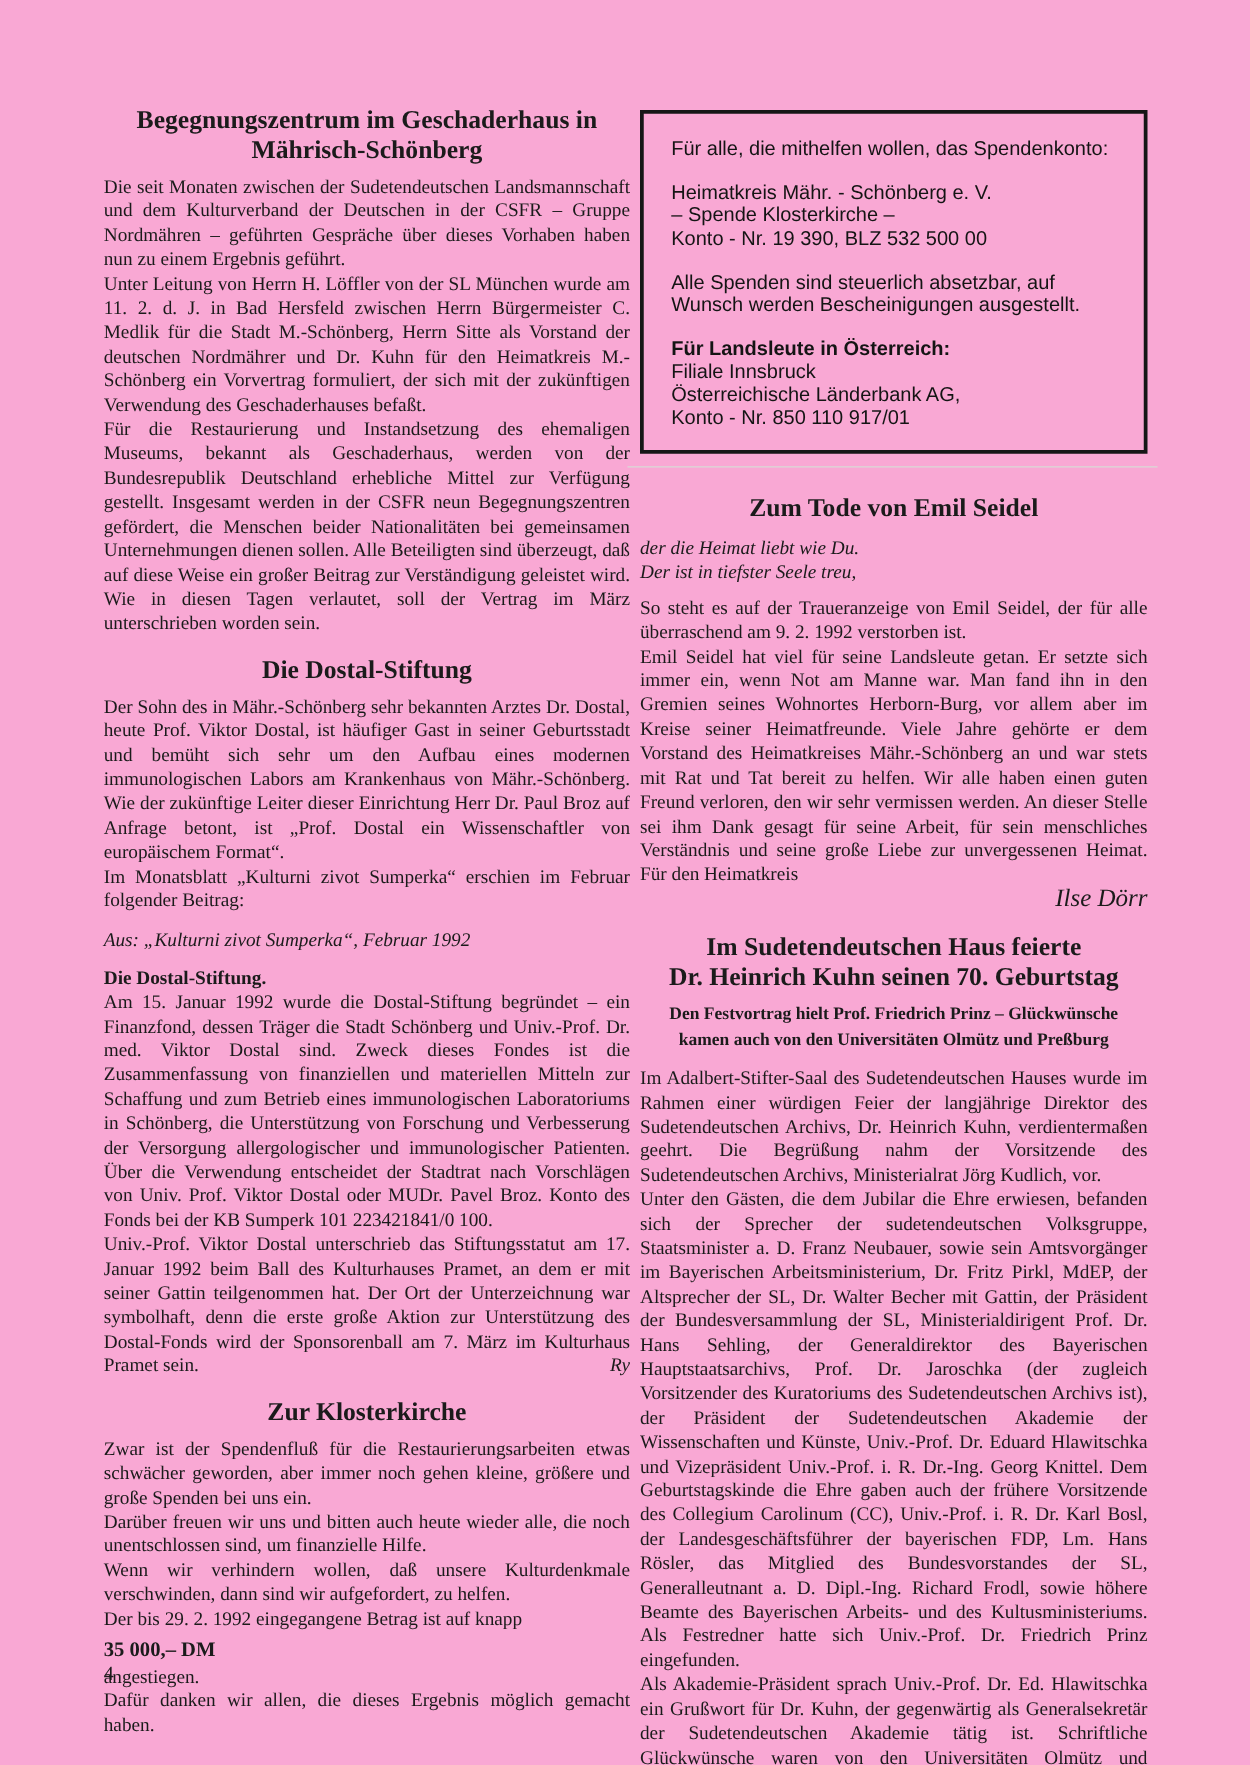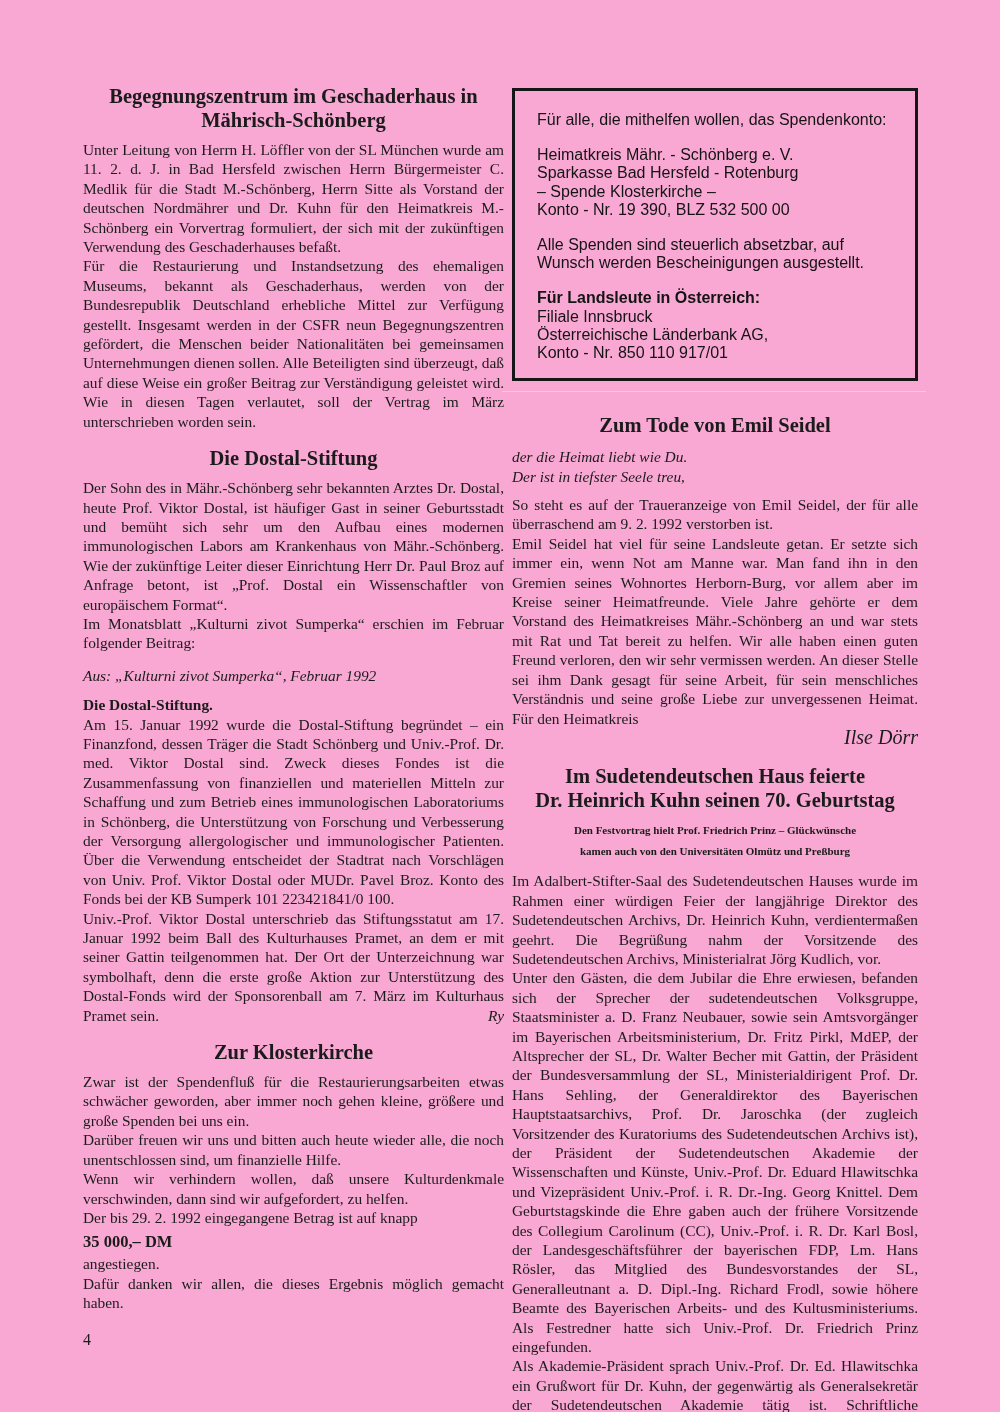--- a/index.html
+++ b/index.html
@@ -50,21 +50,21 @@
   .box-bold{margin:0;font-weight:bold;}
 
   .under-box-rule{height:1px;background:#d9d9d5;margin:10px -8px 0 -10px;}
 
   .obit-title{margin-top:21px;}
   .motto{margin:10px 0 9px;}
   .motto div{font-style:italic;font-size:15.4px;line-height:19.4px;}
 
   .kuhn-title{margin-top:17px;}
   .kuhn-sub{
-    font-weight:bold;font-size:11px;line-height:20.5px;
+    font-weight:bold;font-size:14px;line-height:20.5px;
     text-align:center;margin:8px 0 10px;
   }
 
   .page-number{
     position:absolute;left:83px;top:1331px;
     font-size:16px;line-height:18px;
   }
 </style>
 </head>
 <body>
@@ -72,20 +72,21 @@
 <div class="page">
 
   <div class="col-left">
 
     <div>
       <h1 class="art-title">
         <div>Begegnungszentrum im Geschaderhaus in</div>
         <div>Mährisch-Schönberg</div>
       </h1>
       <div class="mb-sm"></div>
+      <p class="body">Die seit Monaten zwischen der Sudetendeutschen Landsmannschaft und dem Kulturverband der Deutschen in der CSFR – Gruppe Nordmähren – geführten Gespräche über dieses Vorhaben haben nun zu einem Ergebnis geführt.</p>
       <p class="body">Unter Leitung von Herrn H. Löffler von der SL München wurde am 11. 2. d. J. in Bad Hersfeld zwischen Herrn Bürgermeister C. Medlik für die Stadt M.-Schönberg, Herrn Sitte als Vorstand der deutschen Nordmährer und Dr. Kuhn für den Heimatkreis M.-Schönberg ein Vorvertrag formuliert, der sich mit der zukünftigen Verwendung des Geschaderhauses befaßt.</p>
       <p class="body">Für die Restaurierung und Instandsetzung des ehemaligen Museums, bekannt als Geschaderhaus, werden von der Bundesrepublik Deutschland erhebliche Mittel zur Verfügung gestellt. Insgesamt werden in der CSFR neun Begegnungszentren gefördert, die Menschen beider Nationalitäten bei gemeinsamen Unternehmungen dienen sollen. Alle Beteiligten sind überzeugt, daß auf diese Weise ein großer Beitrag zur Verständigung geleistet wird. Wie in diesen Tagen verlautet, soll der Vertrag im März unterschrieben worden sein.</p>
     </div>
 
     <div>
       <h1 class="art-title mt-sec mb-sm">Die Dostal-Stiftung</h1>
       <p class="body">Der Sohn des in Mähr.-Schönberg sehr bekannten Arztes Dr. Dostal, heute Prof. Viktor Dostal, ist häufiger Gast in seiner Geburtsstadt und bemüht sich sehr um den Aufbau eines modernen immunologischen Labors am Krankenhaus von Mähr.-Schönberg. Wie der zukünftige Leiter dieser Einrichtung Herr Dr. Paul Broz auf Anfrage betont, ist „Prof. Dostal ein Wissenschaftler von europäischem Format“.</p>
       <p class="body">Im Monatsblatt „Kulturni zivot Sumperka“ erschien im Februar folgender Beitrag:</p>
       <p class="source-line">Aus: „Kulturni zivot Sumperka“, Februar 1992</p>
       <p class="sub-bold">Die Dostal-Stiftung.</p>
@@ -108,21 +109,20 @@
     </div>
 
   </div>
 
   <div class="col-right">
 
     <div class="donation-box">
       <p class="box-intro">Für alle, die mithelfen wollen, das Spendenkonto:</p>
       <div class="gap"></div>
       <p class="box-line">Heimatkreis Mähr. - Schönberg e. V.</p>
-      <p class="box-line">Sparkasse Bad Hersfeld - Rotenburg</p>
       <p class="box-line">–  Spende Klosterkirche  –</p>
       <p class="box-line">Konto - Nr. 19 390, BLZ 532 500 00</p>
       <div class="gap"></div>
       <p class="box-note">Alle Spenden sind steuerlich absetzbar, auf Wunsch werden Bescheinigungen ausgestellt.</p>
       <div class="gap"></div>
       <p class="box-bold">Für Landsleute in Österreich:</p>
       <p class="box-line">Filiale Innsbruck</p>
       <p class="box-line">Österreichische Länderbank AG,</p>
       <p class="box-line">Konto - Nr. 850 110 917/01</p>
     </div>

